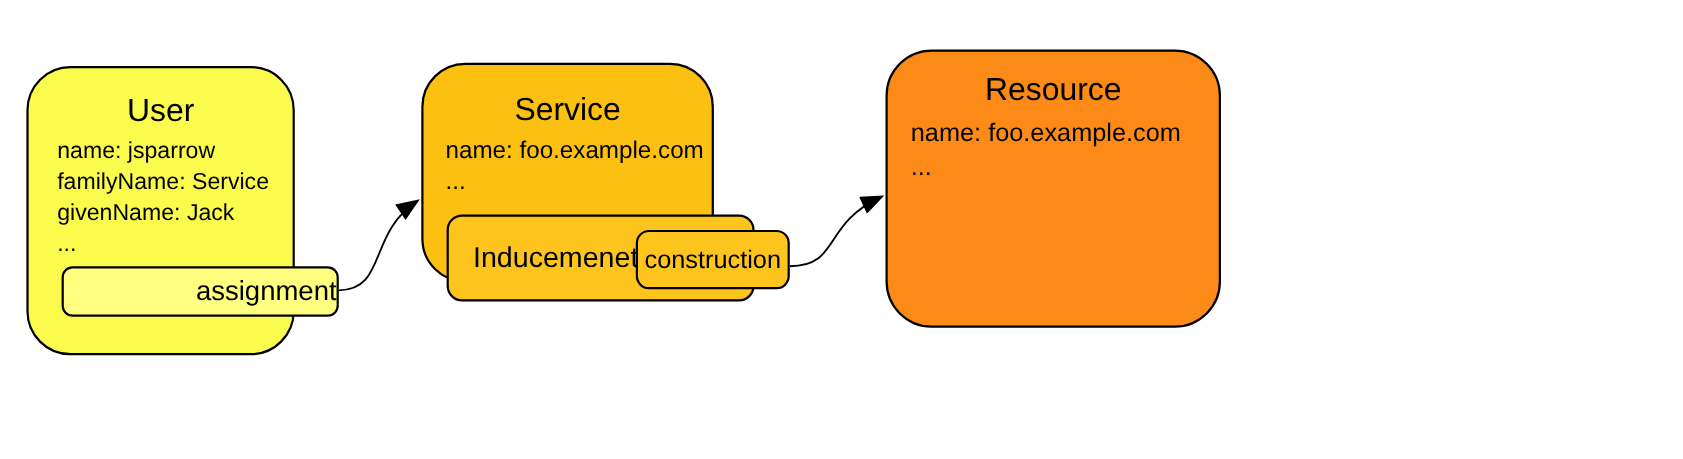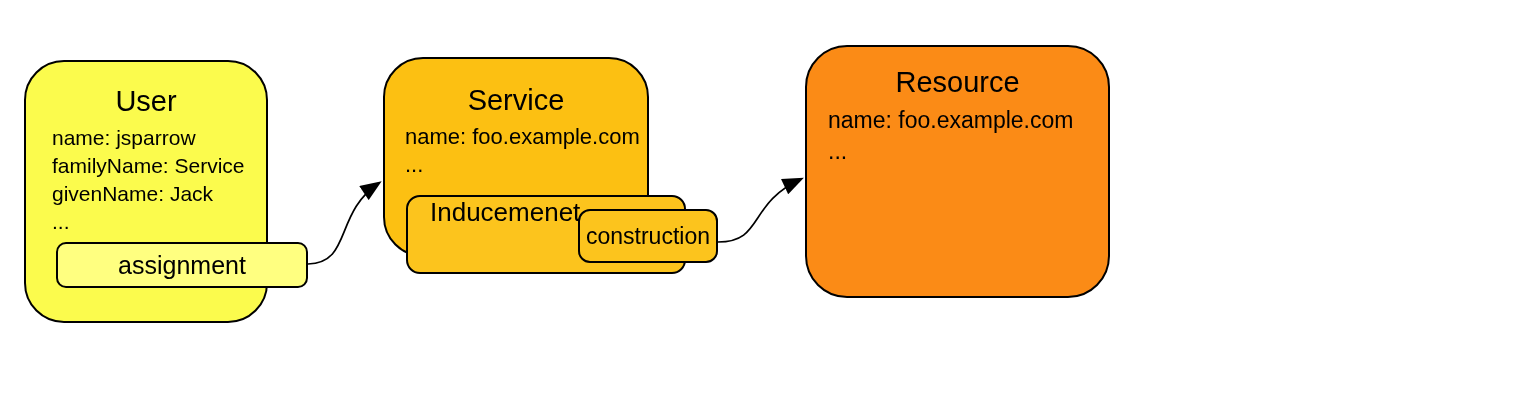--- a/index.html
+++ b/index.html
@@ -43,40 +43,40 @@
     background: #fbfb4d;
     padding-top: 22px;
   }
   .node-user .node-lines { padding-left: 26px; font-size: 21px; line-height: 28px; }
 
   
   .node-assignment {
     left: 56px; top: 242px; width: 252px; height: 46px;
     background: #ffff80;
     border-radius: 10px;
-    display: flex; align-items: center; justify-content: center;
+    display: flex; align-items: center; justify-content: flex-end;
     font-size: 25px;
     z-index: 3;
   }
 
   
   .node-service {
     left: 383px; top: 57px; width: 266px; height: 200px;
     background: #fcc012;
     padding-top: 24px;
     z-index: 1;
   }
   .node-service .node-lines { padding-left: 20px; font-size: 22px; line-height: 28px; }
 
   
   .node-inducement {
     left: 406px; top: 195px; width: 280px; height: 79px;
     background: #fcc41d;
     border-radius: 14px;
-    display: flex; 
+    display: flex; align-items: center;
     padding-left: 22px;
     font-size: 26px;
     z-index: 2;
   }
 
   
   .node-construction {
     left: 578px; top: 209px; width: 140px; height: 54px;
     background: #fcc41d;
     border-radius: 12px;

